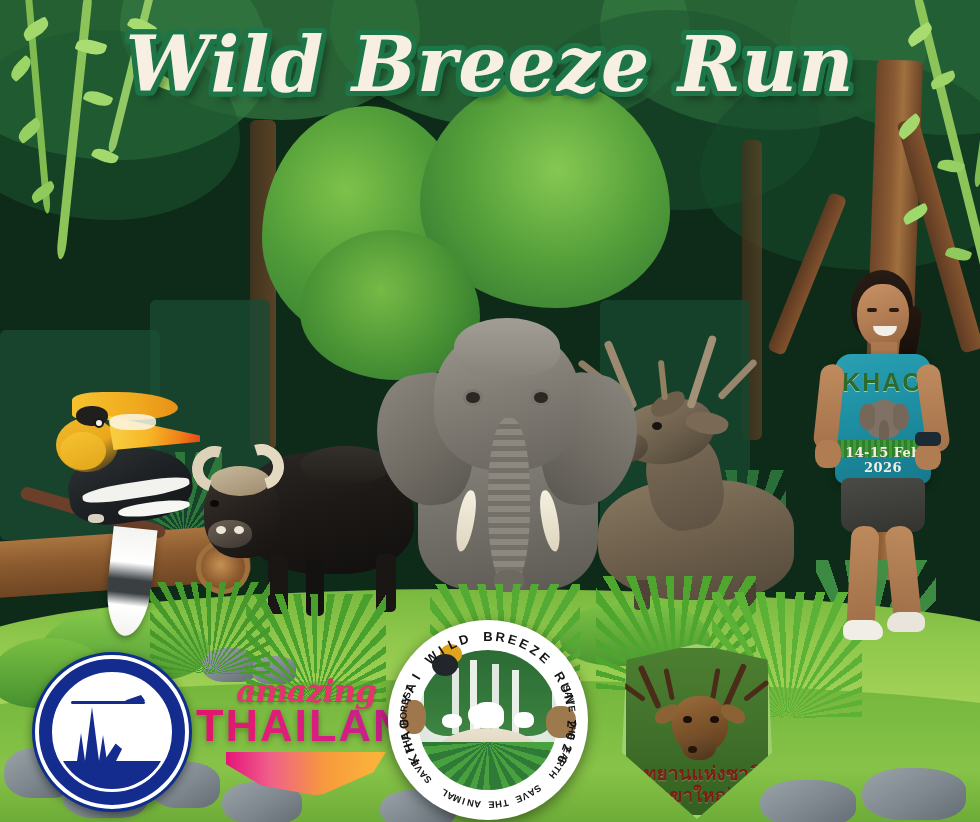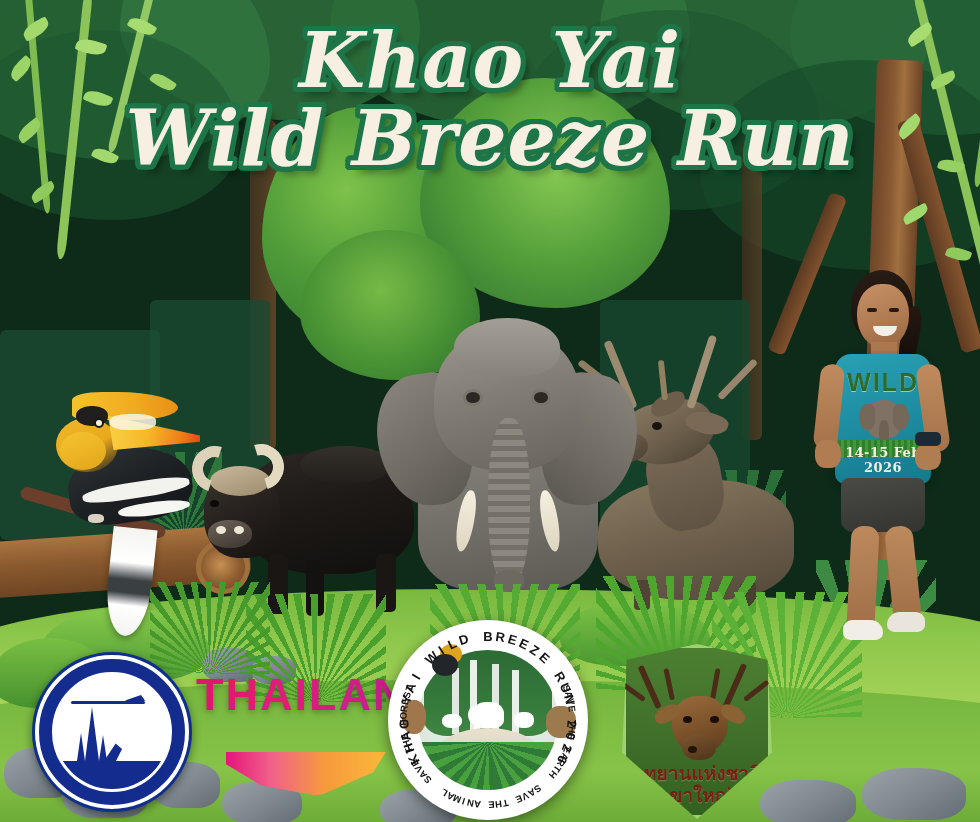--- a/index.html
+++ b/index.html
@@ -398,21 +398,21 @@
 
     <div style="position:absolute;left:52px;top:40px;width:10px;height:4px;border-radius:3px;background:#2a1b12;"></div>
     <div style="position:absolute;left:74px;top:40px;width:10px;height:4px;border-radius:3px;background:#2a1b12;"></div>
     <div style="position:absolute;left:58px;top:58px;width:24px;height:10px;border-radius:0 0 12px 12px;background:#f3efe6;"></div>
 
     <div style="position:absolute;left:56px;top:74px;width:26px;height:18px;background:#ab7850;"></div>
 
     <div style="position:absolute;left:20px;top:86px;width:96px;height:130px;border-radius:16px 16px 10px 10px;
                 background:linear-gradient(165deg,#2aa0b2 0%,#1e8fa3 45%,#16798c 100%);
                 box-shadow:0 3px 8px rgba(0,0,0,.35);overflow:hidden;">
-      <div class="shirt-wild">WILD</div>
+      <div class="shirt-wild">KHAO</div>
 
       <div style="position:absolute;left:32px;top:46px;width:34px;height:38px;border-radius:46% 46% 34% 34%;background:#7f7164;"></div>
       <div style="position:absolute;left:24px;top:50px;width:16px;height:26px;border-radius:58% 36% 46% 58%;background:#756859;"></div>
       <div style="position:absolute;left:58px;top:50px;width:16px;height:26px;border-radius:36% 58% 58% 46%;background:#756859;"></div>
       <div style="position:absolute;left:44px;top:66px;width:10px;height:26px;border-radius:40%;background:#6f6254;"></div>
 
       <div style="position:absolute;left:0;right:0;bottom:26px;height:18px;
            background:repeating-linear-gradient(90deg,#3f9a3a 0 3px,#2f7f2c 3px 6px);border-radius:4px;"></div>
       <div class="shirt-date">14-15 Feb 2026</div>
     </div>
@@ -462,21 +462,20 @@
          background:repeating-conic-gradient(from 184deg at 50% 100%, #54aa32 0deg 4deg, transparent 4deg 9deg);"></div>
     <div style="position:absolute;left:596px;bottom:128px;width:160px;height:118px;
          background:repeating-conic-gradient(from 184deg at 50% 100%, #4fa62e 0deg 4deg, transparent 4deg 9deg);"></div>
     <div style="position:absolute;left:712px;bottom:104px;width:150px;height:126px;
          background:repeating-conic-gradient(from 184deg at 50% 100%, #5cb137 0deg 4deg, transparent 4deg 9deg);"></div>
     <div style="position:absolute;left:150px;bottom:148px;width:120px;height:92px;
          background:repeating-conic-gradient(from 186deg at 50% 100%, #46992a 0deg 4deg, transparent 4deg 9deg);"></div>
   </div>
 
   <div id="title-block">
-    <div class="title-line" id="title-1">Khao Yai</div>
     <div class="title-line" id="title-2">Wild Breeze Run</div>
   </div>
 
   <div class="logo" id="tat-logo">
     <div class="seal">
       <div class="ring"></div>
 
       <div style="position:absolute;left:20px;top:20px;right:20px;bottom:20px;border-radius:50%;background:#fff;overflow:hidden;">
 
         <div style="position:absolute;left:30px;bottom:28px;width:14px;height:54px;background:#132C8E;
@@ -526,20 +525,21 @@
           <span class="arc-char" style="font-size: 9.5px; color: rgb(19, 44, 142); transform: rotate(92.7143deg) translate(0px, 64px) rotate(180deg) translate(-50%, -50%);">L</span>
           <span class="arc-char" style="font-size: 9.5px; color: rgb(19, 44, 142); transform: rotate(101.143deg) translate(0px, 64px) rotate(180deg) translate(-50%, -50%);">A</span>
           <span class="arc-char" style="font-size: 9.5px; color: rgb(19, 44, 142); transform: rotate(109.571deg) translate(0px, 64px) rotate(180deg) translate(-50%, -50%);">N</span>
           <span class="arc-char" style="font-size: 9.5px; color: rgb(19, 44, 142); transform: rotate(118deg) translate(0px, 64px) rotate(180deg) translate(-50%, -50%);">D</span>
         </div>
       <span class="sr-only">TOURISM AUTHORITY OF THAILAND</span>
     </div>
   </div>
 
   <div class="logo" id="amazing-logo">
+    <div class="amz-script">amazing</div>
     <div class="amz-main">THAILAND</div>
 
     <div style="position:absolute;left:30px;top:76px;width:160px;height:44px;
                 background:linear-gradient(90deg,#E6147A 0%,#F0608A 28%,#F79A3C 62%,#FBB83A 100%);
                 border-radius:0 0 90% 60% / 0 0 100% 100%;
                 clip-path:polygon(0% 0%, 100% 0%, 92% 46%, 58% 100%, 22% 76%, 0% 28%);"></div>
   </div>
 
   <div class="logo" id="badge-logo">
     <div class="disc">

